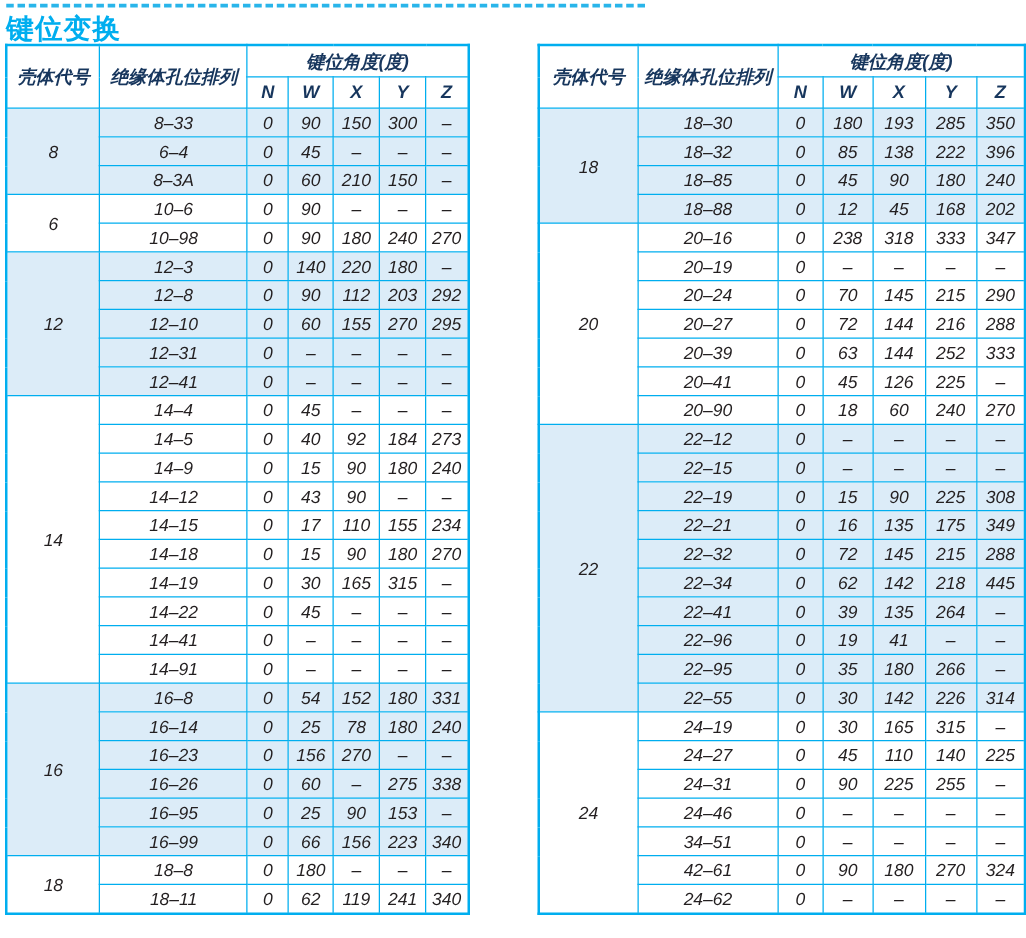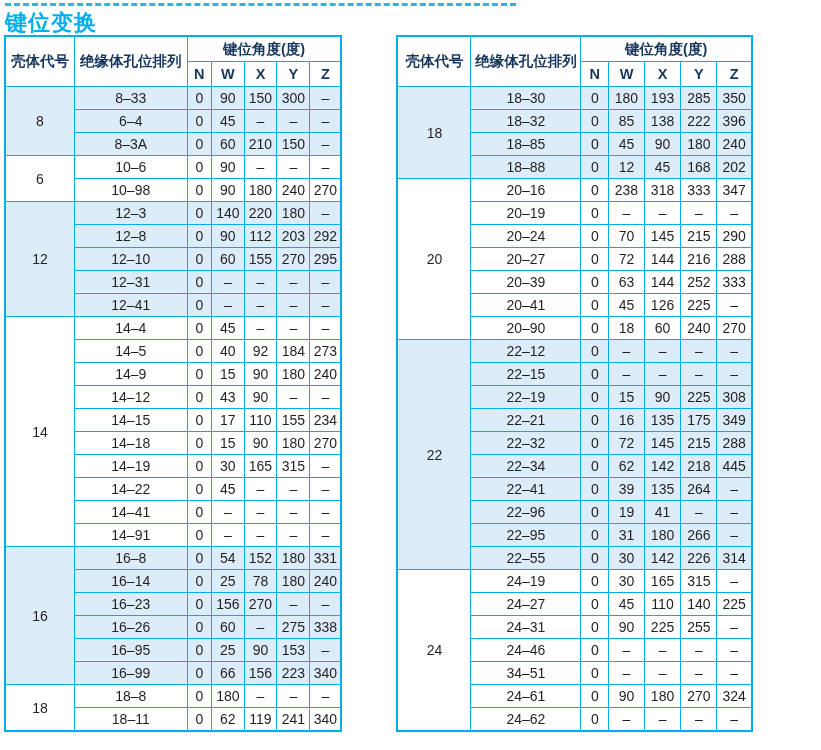--- a/index.html
+++ b/index.html
@@ -6,21 +6,21 @@
     margin: 0;
     padding: 0;
     background: #ffffff;
     width: 821px;
     height: 750px;
     font-family: "Liberation Sans", "DejaVu Sans", sans-serif;
     overflow: hidden;
   }
   .page {
     position: relative;
-    width: 753px;
+    width: 821px;
     height: 750px;
   }
   .dashed-rule {
     position: absolute;
     left: 5px;
     top: 3px;
     width: 511px;
     height: 0;
     border-top: 3px dashed #29b5ea;
   }
@@ -39,20 +39,21 @@
     top: 35px;
     left: 4px;
     display: flex;
     gap: 54px;
   }
   table.keying-table {
     border-collapse: collapse;
     table-layout: fixed;
     border: 2.5px solid #00aeef;
     background: #ffffff;
+    font-style: italic;
   }
   table.keying-table th,
   table.keying-table td {
     border: 1.5px solid #00aeef;
     text-align: center;
     vertical-align: middle;
     padding: 0 2px;
     white-space: nowrap;
     overflow: hidden;
   }
@@ -511,21 +512,21 @@
             <td>22–96</td>
             <td>0</td>
             <td>19</td>
             <td>41</td>
             <td>–</td>
             <td>–</td>
           </tr>
           <tr class="shaded">
             <td>22–95</td>
             <td>0</td>
-            <td>31</td>
+            <td>35</td>
             <td>180</td>
             <td>266</td>
             <td>–</td>
           </tr>
           <tr class="shaded">
             <td>22–55</td>
             <td>0</td>
             <td>30</td>
             <td>142</td>
             <td>226</td>
@@ -566,21 +567,21 @@
           </tr>
           <tr class="">
             <td>34–51</td>
             <td>0</td>
             <td>–</td>
             <td>–</td>
             <td>–</td>
             <td>–</td>
           </tr>
           <tr class="">
-            <td>24–61</td>
+            <td>42–61</td>
             <td>0</td>
             <td>90</td>
             <td>180</td>
             <td>270</td>
             <td>324</td>
           </tr>
           <tr class="">
             <td>24–62</td>
             <td>0</td>
             <td>–</td>

